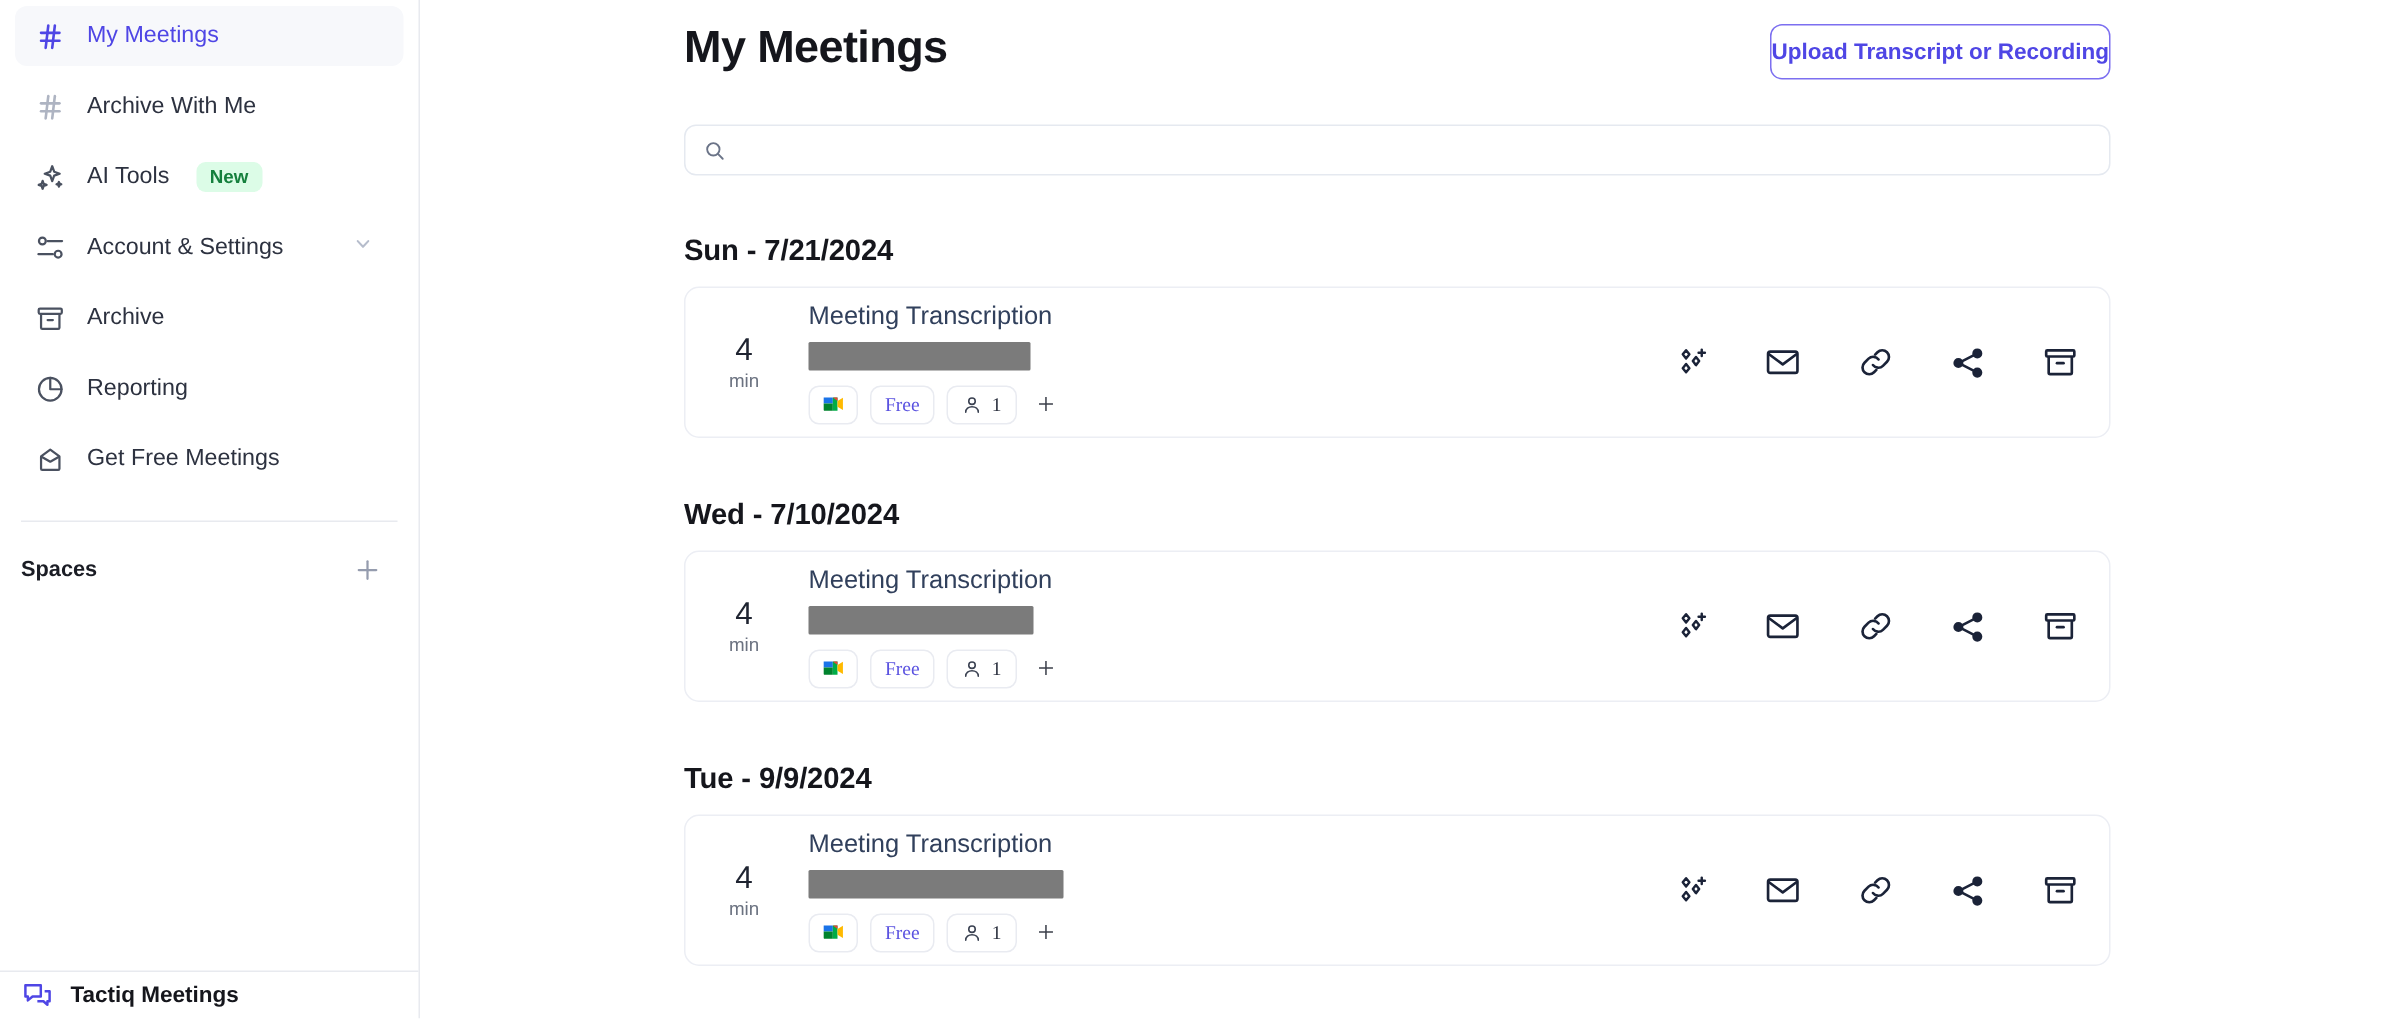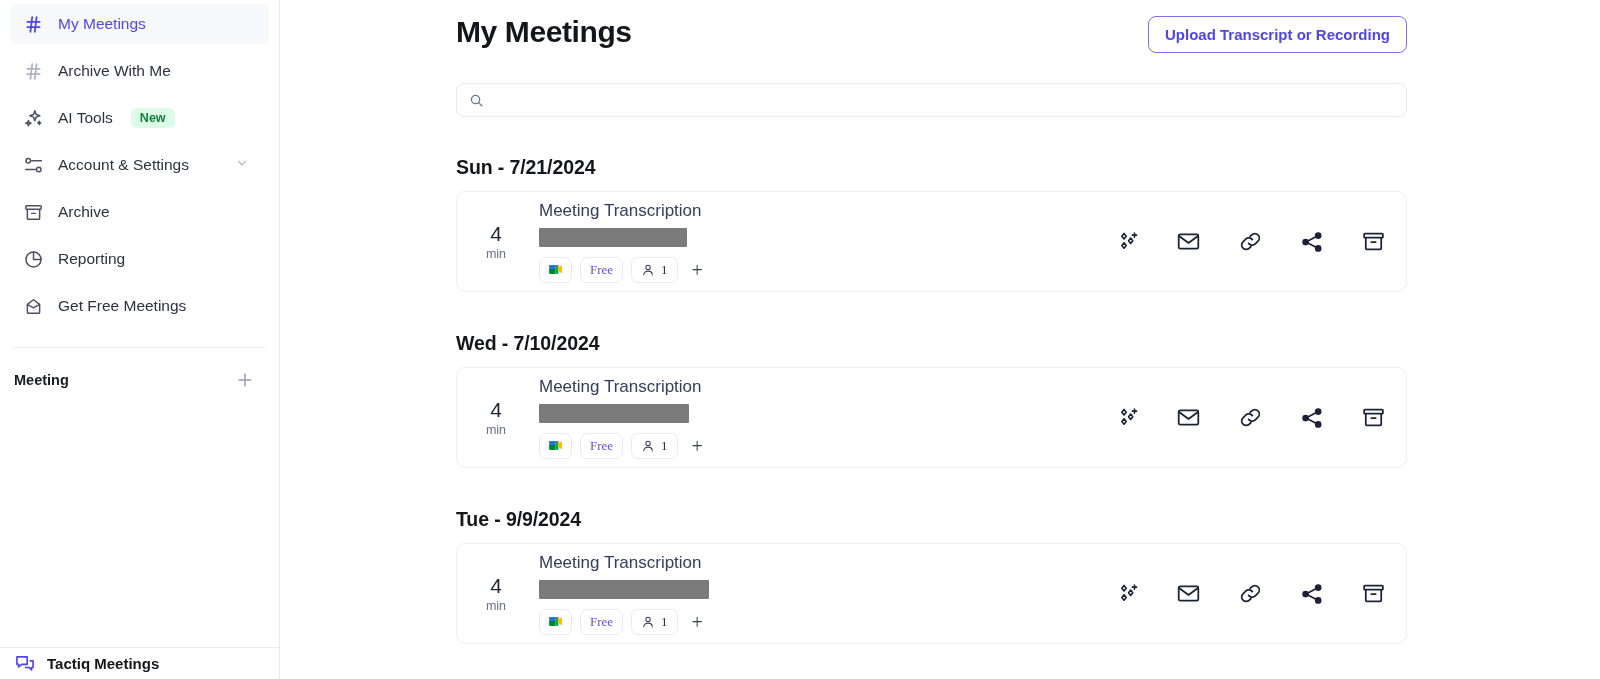--- a/index.html
+++ b/index.html
@@ -87,21 +87,21 @@
   .page-title {
     font-size: 30px; font-weight: bold; letter-spacing: -0.4px;
     color: #15161c; line-height: 1.05;
   }
   .upload-btn {
     border: 1px solid #7c6ff0;
     color: #4f46e5;
     background: #ffffff;
     border-radius: 8px;
     font-size: 15px; font-weight: bold;
-    padding: 9px 16px;
+    padding: 9px 0;
     cursor: pointer;
     white-space: nowrap;
     font-family: "Liberation Sans", sans-serif;
   }
 
   .search-wrap {
     margin-top: 11px;
     height: 34px;
     border: 1px solid #e5e9f0;
     border-radius: 8px;
@@ -255,21 +255,21 @@
             <path d="M5 9.5l7 4 7-4"></path>
           </svg>
         </span>
         <span class="nav-label">Get Free Meetings</span>
       </div>
     </nav>
 
     <div class="divider"></div>
 
     <div class="spaces-row">
-      <span class="spaces-title">Meeting</span>
+      <span class="spaces-title">Spaces</span>
       <span class="plus-btn">
         <svg width="20" height="20" viewBox="0 0 24 24" fill="none" stroke="#959cae" stroke-width="1.8" stroke-linecap="round">
           <line x1="12" y1="5" x2="12" y2="19"></line>
             <line x1="5" y1="12" x2="19" y2="12"></line>
         </svg>
       </span>
     </div>
 
     <div class="sidebar-spacer"></div>
 

